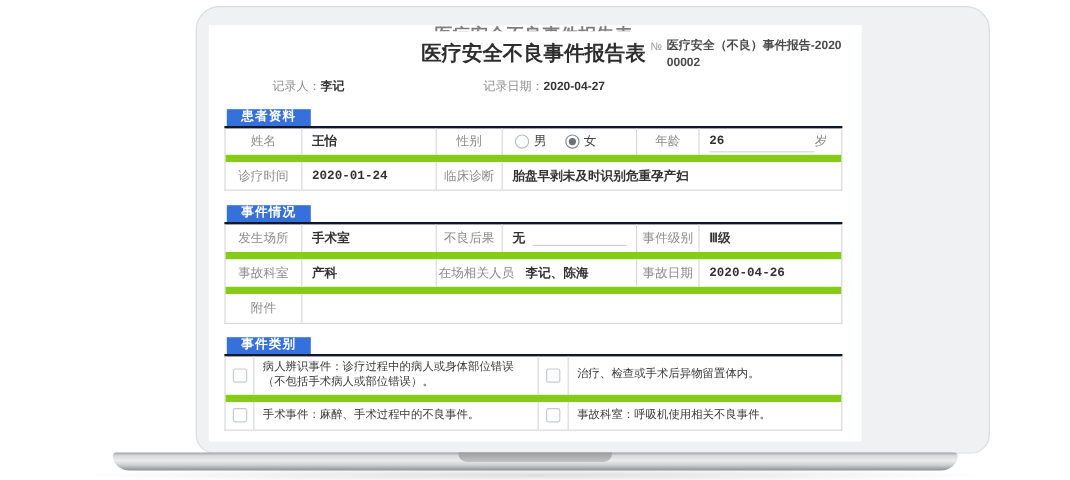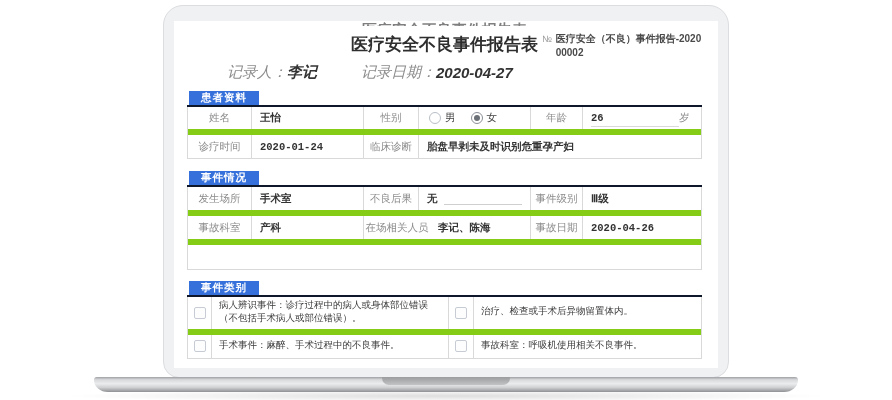--- a/index.html
+++ b/index.html
@@ -3,21 +3,21 @@
 <meta charset="utf-8">
 <style>
   html,body { margin:0; padding:0; background:#ffffff; }
   .stage {
     position:relative; width:892px; height:400px; overflow:hidden;
     font-family:"Liberation Sans","DejaVu Sans",sans-serif;
     -webkit-font-smoothing:antialiased;
   }
   
   .bezel {
-    position:absolute; left:163px; top:5px; width:566px; height:373px;
+    position:absolute; left:163px; top:5px; width:662px; height:373px;
     background:#f0f1f2; border:1px solid #dcdde0; box-sizing:border-box;
     border-radius:20px 20px 16px 16px;
   }
   .screen {
     position:absolute; left:10px; top:15px; width:544px; height:347px;
     background:#ffffff; overflow:hidden;
   }
   .base {
     position:absolute; left:94px; top:377px; width:704px; height:15px;
     background:linear-gradient(180deg,#9fa0a3 0%,#d8d9db 18%,#ebecee 45%,#cfd0d2 70%,#8f9093 100%);
@@ -34,24 +34,24 @@
   }
   
   .form { position:relative; padding:0 16px 0 13px; color:#333; }
   .ghost { height:5px; overflow:hidden; text-align:center; }
   .ghost span { display:inline-block; font-size:15px; font-weight:700; color:#555; margin-top:-11px; opacity:.75; filter:blur(.4px); }
   .hdr { position:relative; margin-top:6px; height:30px; }
   .title { position:absolute; left:0; right:0; top:1px; text-align:center; font-size:17px; font-weight:700; color:#2e2e2e; }
   .report-no { position:absolute; right:0; top:0; width:160px; display:flex; gap:4px; }
   .no-sym { color:#9a9a9a; font-size:9px; padding-top:2px; flex:none; }
   .no-text { font-size:10px; font-weight:700; color:#4a4a4a; line-height:1.35; word-break:break-all; }
-  .meta { margin-top:2px; padding-left:40px; display:flex; align-items:center; font-size:15px; height:16px;font-style:italic; }
+  .meta { margin-top:2px; padding-left:40px; display:flex; align-items:center; font-size:10px; height:16px; }
   .meta .ml { color:#8c8c8c; }
   .meta .mv { color:#333; font-weight:700;text-align:center; }
-  .meta .grp2 { margin-left:44px; }
+  .meta .grp2 { margin-left:116px; }
   
   .section { margin-top:7px; }
   .section.s2 { margin-top:8px; }
   .sec-head { border-bottom:2px solid #0f172a; }
   .tab {
     display:inline-block; margin-left:2px; background:#3570db; color:#fff;
     font-size:10.5px; font-weight:700; line-height:11px; padding:1px 12px 2px; letter-spacing:1px;
   }
   
   .tbl { border:1px solid #d9d9d9; border-top:none; }
@@ -171,20 +171,21 @@
             </div>
             <div class="row cols-i2 r23">
               <div class="cell lblc">事故科室</div>
               <div class="cell valc">产科</div>
               <div class="cell lblc no-br">在场相关人员</div>
               <div class="cell valc">李记、陈海</div>
               <div class="cell lblc">事故日期</div>
               <div class="cell valc">2020-04-26</div>
             </div>
             <div class="row cols-w r24">
+              <div class="cell lblc">附件</div>
               <div class="cell valc"></div>
             </div>
           </div>
         </div>
 
         <div class="section">
           <div class="sec-head">
             <span class="tab">事件类别</span>
           </div>
           <div class="tbl">

